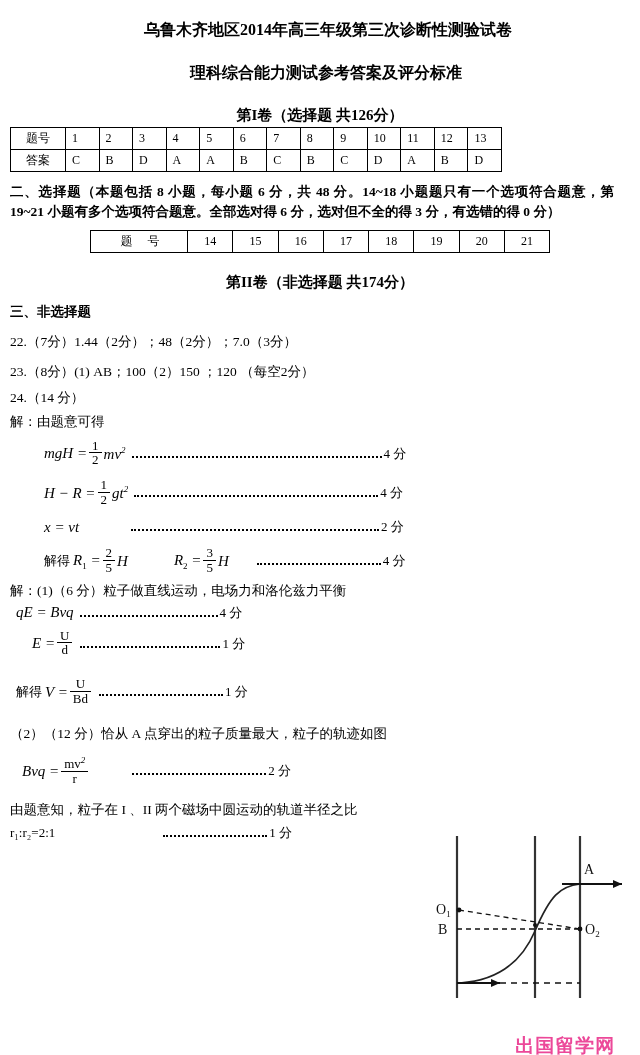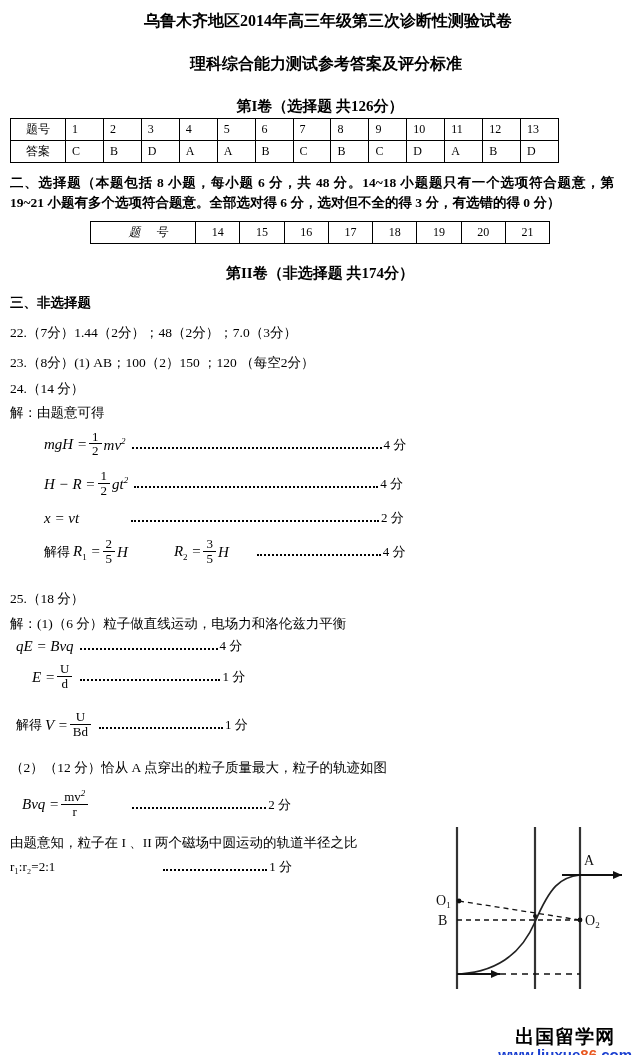--- a/index.html
+++ b/index.html
@@ -22,21 +22,21 @@
     height: 1055px;
     padding: 0;
   }
 
   
   .title-main {
     text-align: center;
     font-weight: bold;
     font-size: 16px;
     letter-spacing: 0px;
-    margin: 11px 0 0 0;
+    margin: 20px 0 0 0;
     line-height: 1.3;
     padding-left: 16px;
   }
   .title-sub {
     text-align: center;
     font-weight: bold;
     font-size: 16px;
     margin: 22px 0 0 12px;
     line-height: 1.3;
   }
@@ -80,32 +80,32 @@
   }
   table.ansgrid td, table.ansgrid th {
     border: 1px solid #000;
     height: 21px;
     font-weight: normal;
     padding: 0 4px;
     white-space: nowrap;
   }
   .t1 {
     margin: 2px 0 0 10px;
-    width: 549px;
+    width: 492px;
     table-layout: fixed;
   }
   .t1 td.lbl { width: 46px; text-align: center; }
   .t1 td.val { text-align: left; padding-left: 6px; }
 
   .t2 {
     margin: 8px auto 0 auto;
     width: 460px;
     table-layout: fixed;
   }
-  .t2 td.lbl { width: 80px; text-align: center; letter-spacing: 6px; padding-left: 20px; font-style: italic;}
+  .t2 td.lbl { width: 80px; text-align: center; letter-spacing: 6px; padding-left: 12px;}
   .t2 td.val { text-align: center; }
   .t2 td { height: 22px; }
 
   
   .mathrow {
     display: flex;
     align-items: center;
     margin: 7px 0 0 0;
     font-size: 14px;
   }
@@ -164,21 +164,21 @@
     position: absolute;
     right: 8px;
     bottom: 4px;
     text-align: center;
     line-height: 1.0;
   }
   .wm-cn {
     font-family: "Liberation Sans", sans-serif;
     font-size: 19px;
     font-weight: bold;
-    color: #000000;
+    color: #ec4899;
     letter-spacing: 1px;
     text-align: center;
   }
   .wm-url {
     font-family: "Liberation Sans", sans-serif;
     font-size: 15px;
     font-weight: bold;
     margin-top: 1px;
   }
   .wm-blue { color: #1a3fd0; }
@@ -301,21 +301,20 @@
       <span class="frac">
         <span class="num">3</span>
         <span class="den">5</span>
       </span>
       <span class="eq">H</span>
       <span class="dots" style="width:124px;margin-left:28px;"></span>
       <span class="pts">4 分</span>
     </div>
   </div>
 
-  <div class="plain-line" style="margin-top:22px;">25.（18 分）</div>
   <div class="plain-line" style="margin-top:5px;">解：(1)（6 分）粒子做直线运动，电场力和洛伦兹力平衡</div>
 
   <div class="q25-block">
 
     <div class="mathrow" style="margin-top:3px;">
       <span class="eq">qE = Bvq</span>
       <span class="dots" style="width:138px;"></span>
       <span class="pts">4 分</span>
     </div>
 

